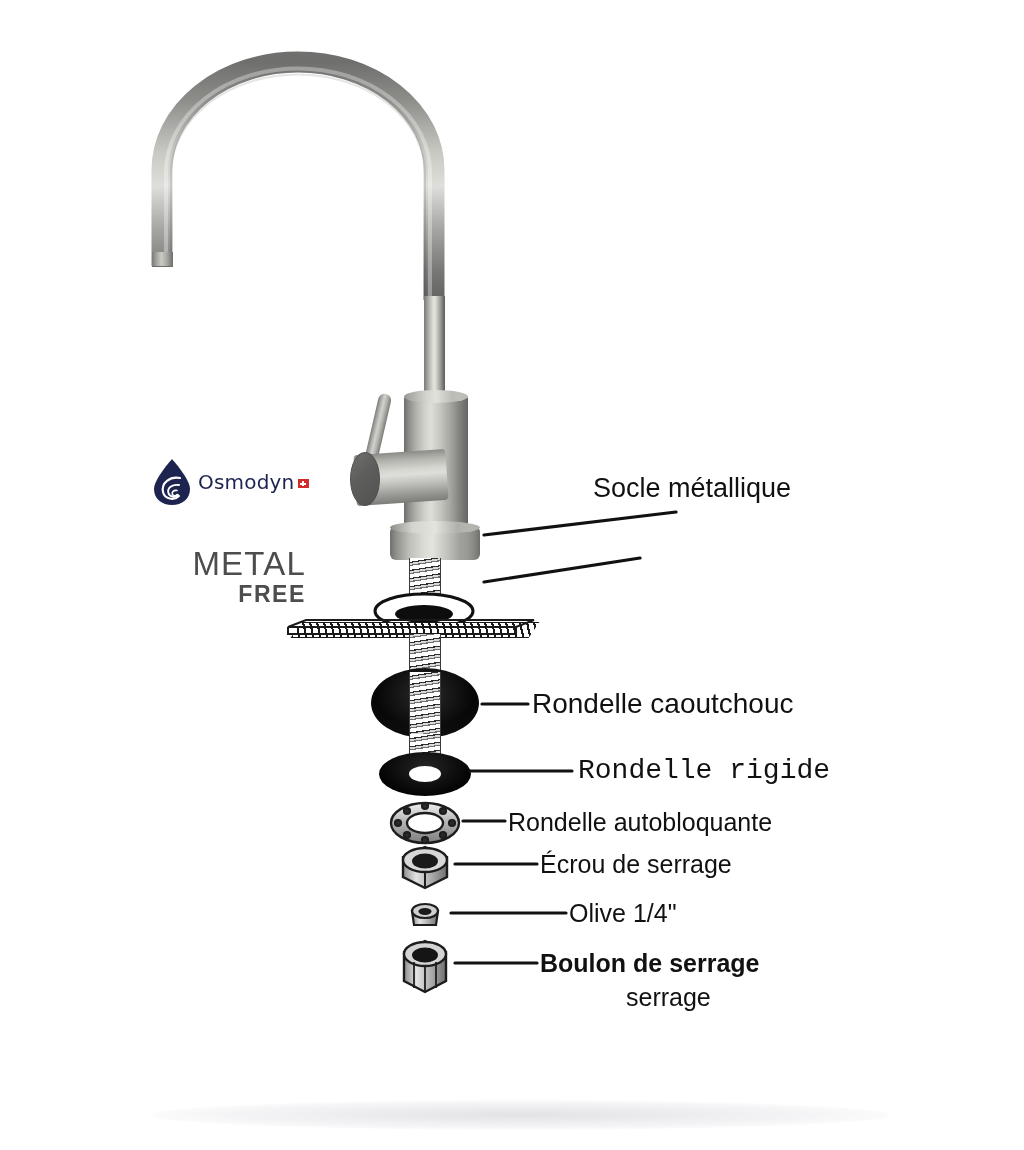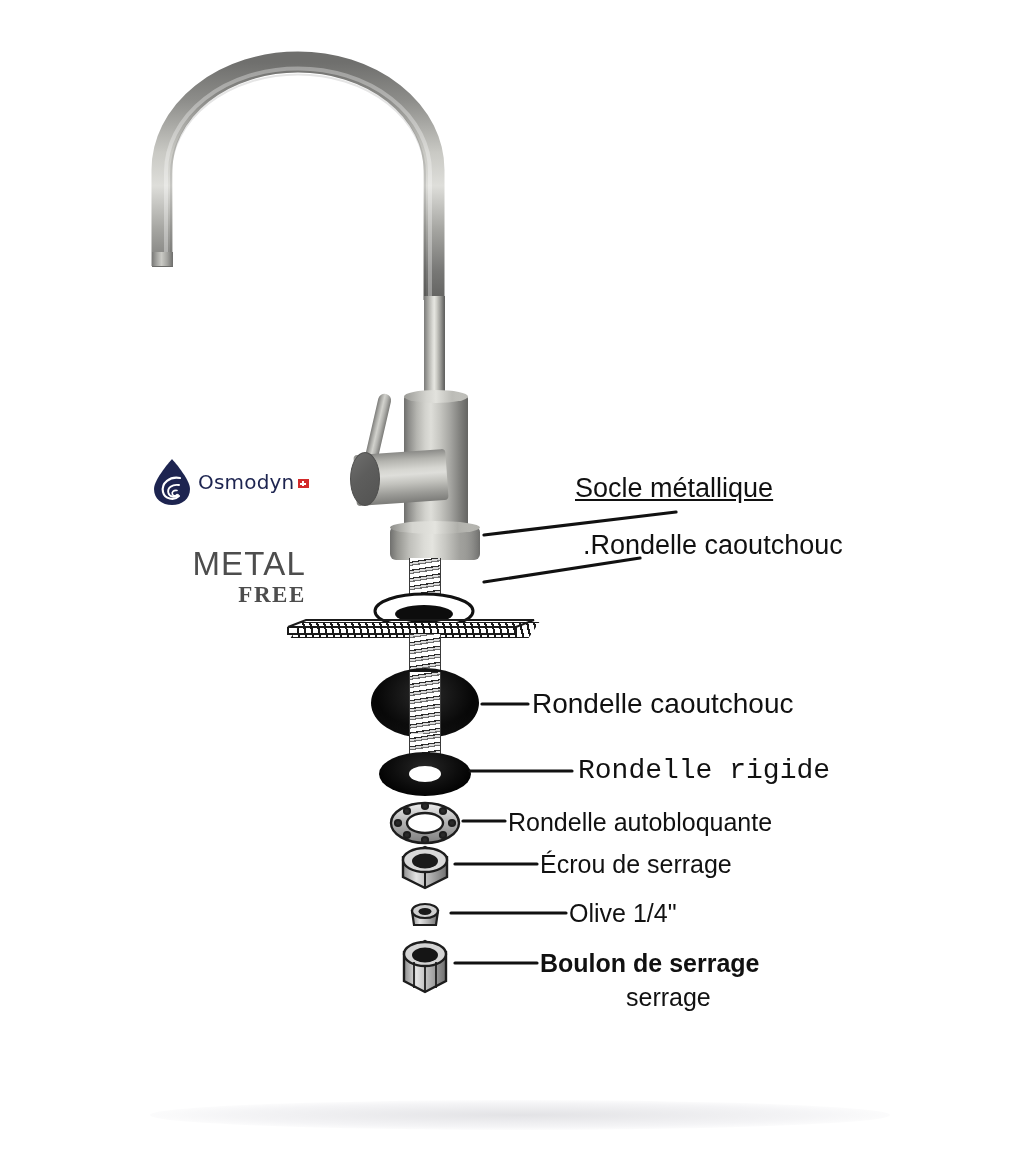--- a/index.html
+++ b/index.html
@@ -24,21 +24,21 @@
   .brand-name{font-size:20px;letter-spacing:.2px;color:#1d2450;font-family:"DejaVu Sans",sans-serif;}
   .brand-rule{display:flex;align-items:center;gap:3px;margin-top:3px;}
   .brand-rule i{display:block;height:1px;background:#9a9aa8;flex:1;}
   .swiss{width:11px;height:9px;background:#d32a2a;position:relative;flex:none;}
   .swiss::before,.swiss::after{content:"";position:absolute;background:#fff;}
   .swiss::before{left:4.4px;top:1.6px;width:2.2px;height:5.8px;}
   .swiss::after{left:2.2px;top:3.8px;width:6.6px;height:1.8px;}
 
   .metalfree{position:absolute;left:166px;top:524px;width:140px;text-align:right;margin-top:23px;}
   .mf-metal{font-size:33px;letter-spacing:1.2px;color:#4d4d4d;line-height:1;font-family:"Liberation Sans",sans-serif;}
-  .mf-free{font-size:23px;font-weight:bold;letter-spacing:1.6px;color:#4d4d4d;line-height:1;margin-top:3px;font-family:Liberation Serif, serif;}
+  .mf-free{font-size:23px;font-weight:bold;letter-spacing:1.6px;color:#4d4d4d;line-height:1;margin-top:3px;}
 
   
   .lbl{position:absolute;color:#111;font-family:"Liberation Sans",sans-serif;white-space:nowrap;}
   .lbl-top{font-size:27px;}
   .lbl-mid{font-size:28px;}
   .lbl-sm{font-size:25px;}
 
   
   svg.overlay{position:absolute;left:0;top:0;width:1024px;height:1150px;pointer-events:none;}
 
@@ -269,23 +269,22 @@
       <line x1="463" y1="821" x2="505" y2="821"></line>
 
       <line x1="455" y1="864" x2="537" y2="864"></line>
 
       <line x1="451" y1="913" x2="566" y2="913"></line>
 
       <line x1="455" y1="963" x2="537" y2="963"></line>
     </g>
   </svg>
 
-  <div class="lbl lbl-top" style="left:575px;top:473px;text-decoration:underline;">Socle métallique</div>
-
-  <div class="lbl lbl-top" style="left:583px;top:530px;">.Rondelle caoutchouc</div>
+  <div class="lbl lbl-top" style="left:593px;top:473px;">Socle métallique</div>
+
 
   <div class="lbl lbl-mid" style="left:532px;top:688px;">Rondelle caoutchouc</div>
 
   <div class="lbl lbl-mid" style="left:578px;top:755px;font-family:Liberation Mono, monospace;">Rondelle rigide</div>
 
   <div class="lbl lbl-sm" style="left:540px;top:850px;">Écrou de serrage</div>
 
   <div class="lbl lbl-sm" style="left:508px;top:808px;">Rondelle autobloquante</div>
 
   <div class="lbl lbl-sm" style="left:569px;top:899px;">Olive 1/4"</div>

